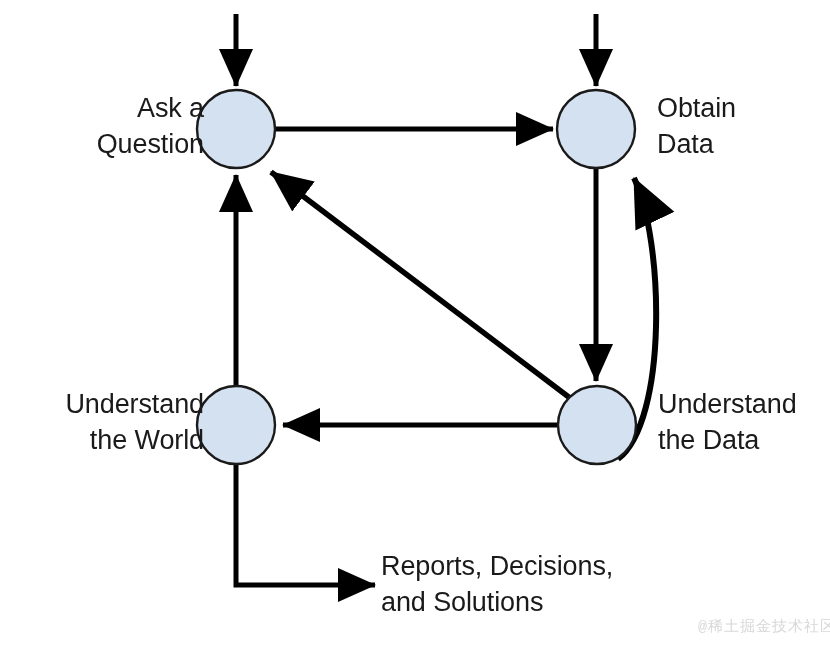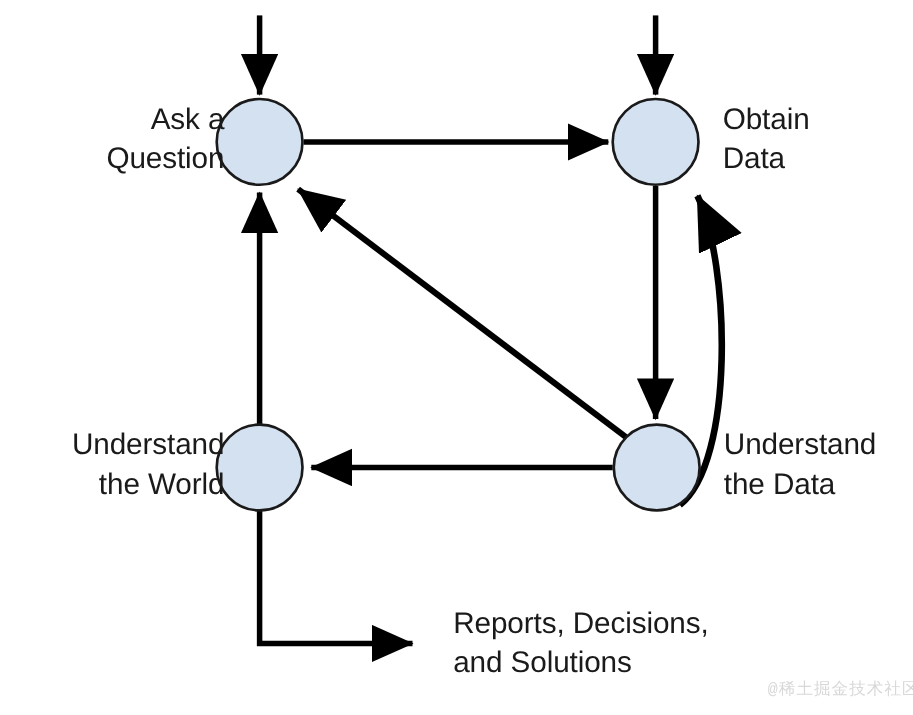--- a/index.html
+++ b/index.html
@@ -110,18 +110,18 @@
 
   <div class="node-label label-right" style="left: 657px; top: 90px; width: 180px;">Obtain
 Data</div>
 
   <div class="node-label label-left" style="right: 652px; top: 386px; width: 200px;">Understand
 the World</div>
 
   <div class="node-label label-right" style="left: 658px; top: 386px; width: 190px;">Understand
 the Data</div>
 
-  <div class="node-label label-right" style="left: 412px; top: 548px; width: 330px;">Reports, Decisions,
+  <div class="node-label label-right" style="left: 381px; top: 548px; width: 330px;">Reports, Decisions,
 and Solutions</div>
 
   <div class="watermark">@稀土掘金技术社区</div>
 
 </div>
 
 </body></html>

